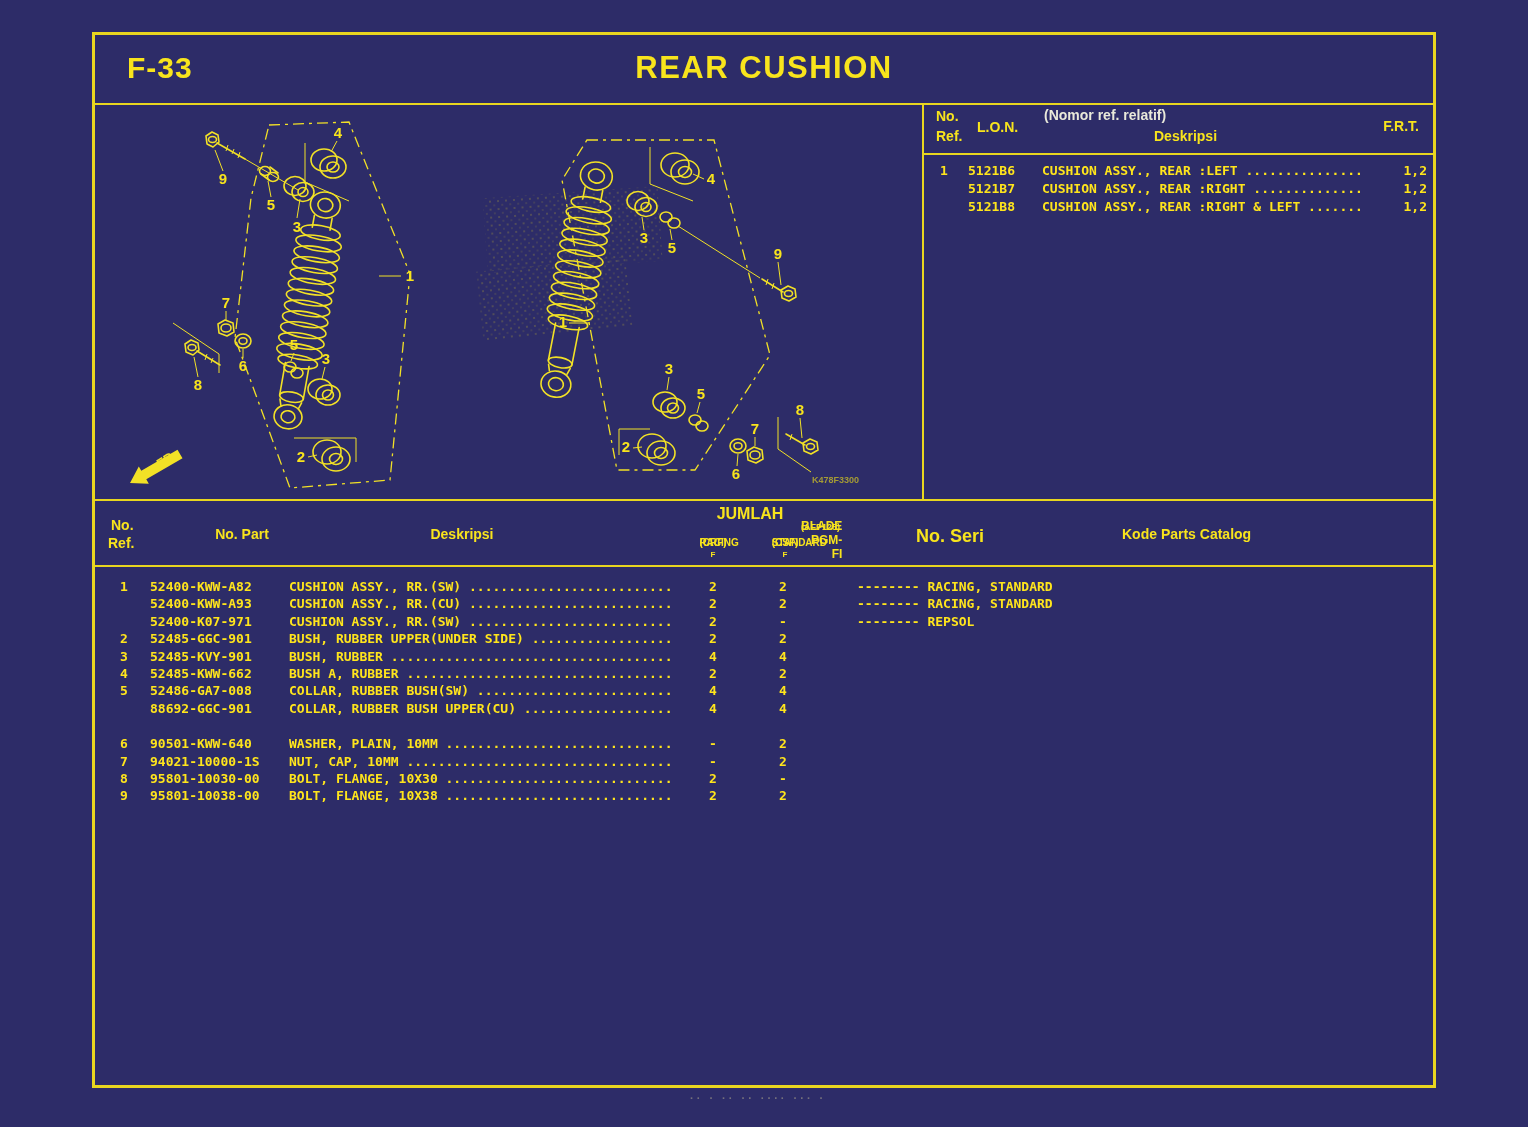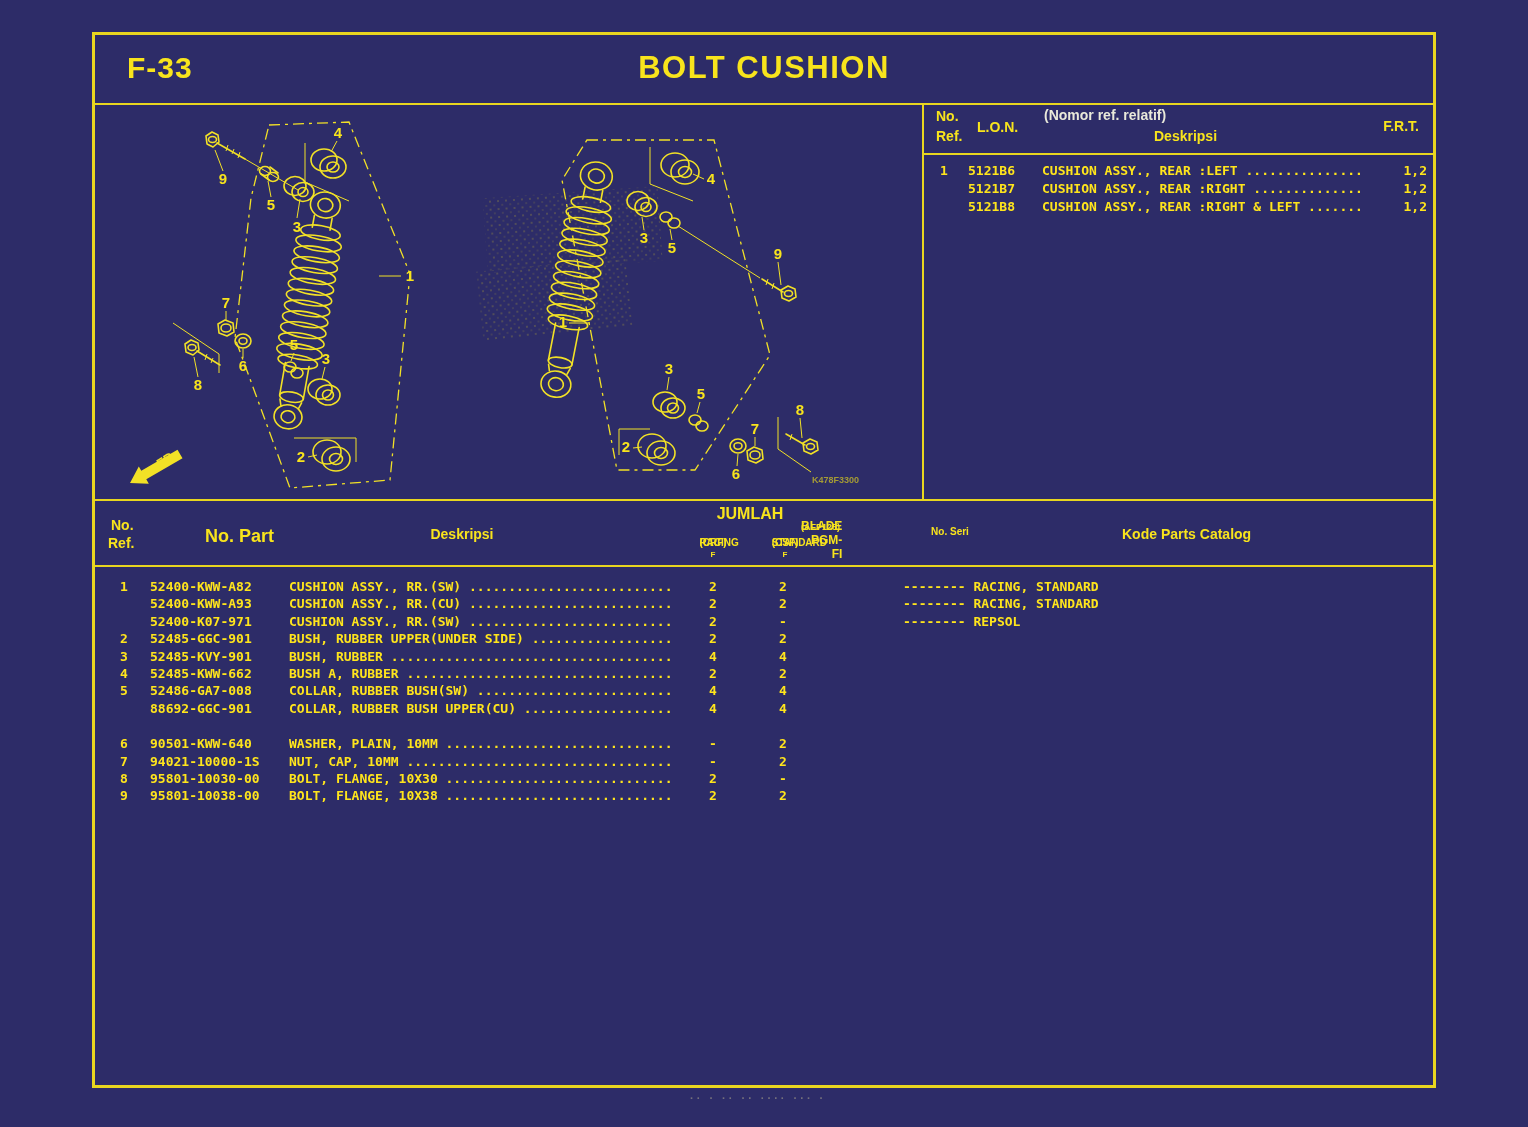--- a/index.html
+++ b/index.html
@@ -40,64 +40,64 @@
   .lc-ref{left:16px;}
   .lc-lon{left:44px;}
   .lc-desc{left:118px;}
   .lc-frt{left:455px;width:48px;text-align:right;}
 
   
   .main-header{position:absolute;left:0;top:464px;width:100%;height:68px;border-top:2px solid var(--ln);border-bottom:2px solid var(--ln);box-sizing:border-box;}
   .main-header span{position:absolute;color:var(--yl);font-weight:bold;}
   .mh-no{left:16px;top:16px;font-size:14px;}
   .mh-ref{left:13px;top:34px;font-size:14px;}
-  .mh-part{left:79px;top:25px;width:100px;text-align:right;font-size:18px;}
+  .mh-part{left:97px;top:25px;width:100px;text-align:center;font-size:14px;}
   .mh-desk{left:317px;top:25px;width:100px;text-align:center;font-size:14px;}
   .mh-jumlah{left:595px;top:4px;width:120px;text-align:center;font-size:16px;}
   .mh-model{left:565px;top:18px;width:180px;text-align:right;font-size:12px;}
   .mh-model small{font-size:9px;}
   .mh-racing{left:578px;top:36px;width:80px;text-align:center;font-size:10px;}
   .mh-racing small,.mh-standard small{font-size:10px;}
   .mh-standard{left:650px;top:36px;width:80px;text-align:center;font-size:10px;}
   .mh-racing-sub{left:578px;top:49px;width:80px;text-align:center;font-size:8px;}
   .mh-standard-sub{left:650px;top:49px;width:80px;text-align:center;font-size:8px;}
-  .mh-seri{left:805px;top:25px;width:100px;text-align:center;font-size:10px;}
+  .mh-seri{left:805px;top:25px;width:100px;text-align:center;font-size:18px;}
   .mh-kode{left:1027px;top:25px;width:160px;font-size:14px;}
 
   
   .parts-rows{position:absolute;left:0;top:532px;right:0;padding-top:12px;}
   .prow{position:relative;height:17.4px;}
   .prow.gap{margin-bottom:18px;}
   .prow span{position:absolute;font-family:"DejaVu Sans Mono",monospace;font-weight:bold;font-size:13px;color:var(--mono);white-space:pre;}
   .pc-ref{left:18px;width:22px;text-align:center;}
   .pc-part{left:55px;}
   .pc-desc{left:194px;}
   .pc-racing{left:585px;width:66px;text-align:center;}
   .pc-standard{left:655px;width:66px;text-align:center;}
-  .pc-seri{left:762px;margin-left:46px;}
+  .pc-seri{left:762px;}
 
   
   .diagram-svg{position:absolute;left:0;top:68px;}
   .diagram-svg *{vector-effect:non-scaling-stroke;}
   .outline{stroke:#f2e126;stroke-width:1.6;fill:none;stroke-linecap:round;stroke-linejoin:round;}
   .thin{stroke:#f2e126;stroke-width:1;fill:none;}
   .dashed{stroke:#f2e126;stroke-width:1.3;fill:none;stroke-dasharray:11 5 3 5;}
   .callout{fill:var(--yl);font-family:"Liberation Sans",sans-serif;font-weight:bold;font-size:15px;text-anchor:middle;}
   .code-text{fill:var(--dim);font-family:"Liberation Sans",sans-serif;font-weight:bold;font-size:9px;}
 
   .footer-marks{position:absolute;left:690px;top:1092px;color:rgba(205,195,150,.45);font-size:11px;letter-spacing:3px;font-weight:bold;}
 </style>
 </head>
 <body>
 
 <div class="page">
 
   <div class="title-band">
     <div class="page-code">F-33</div>
-    <div class="page-title">BOLT CUSHION</div>
+    <div class="page-title">REAR CUSHION</div>
   </div>
 
   <svg class="diagram-svg" width="827" height="396" viewBox="93 101 827 396" xmlns="http://www.w3.org/2000/svg">
     <defs>
       <pattern id="ht" patternUnits="userSpaceOnUse" width="8" height="8">
         <circle cx="2" cy="2" r="1" fill="#d8c829"></circle>
         <circle cx="6" cy="6" r="0.8" fill="#d8c829"></circle>
       </pattern>
     </defs>
 

